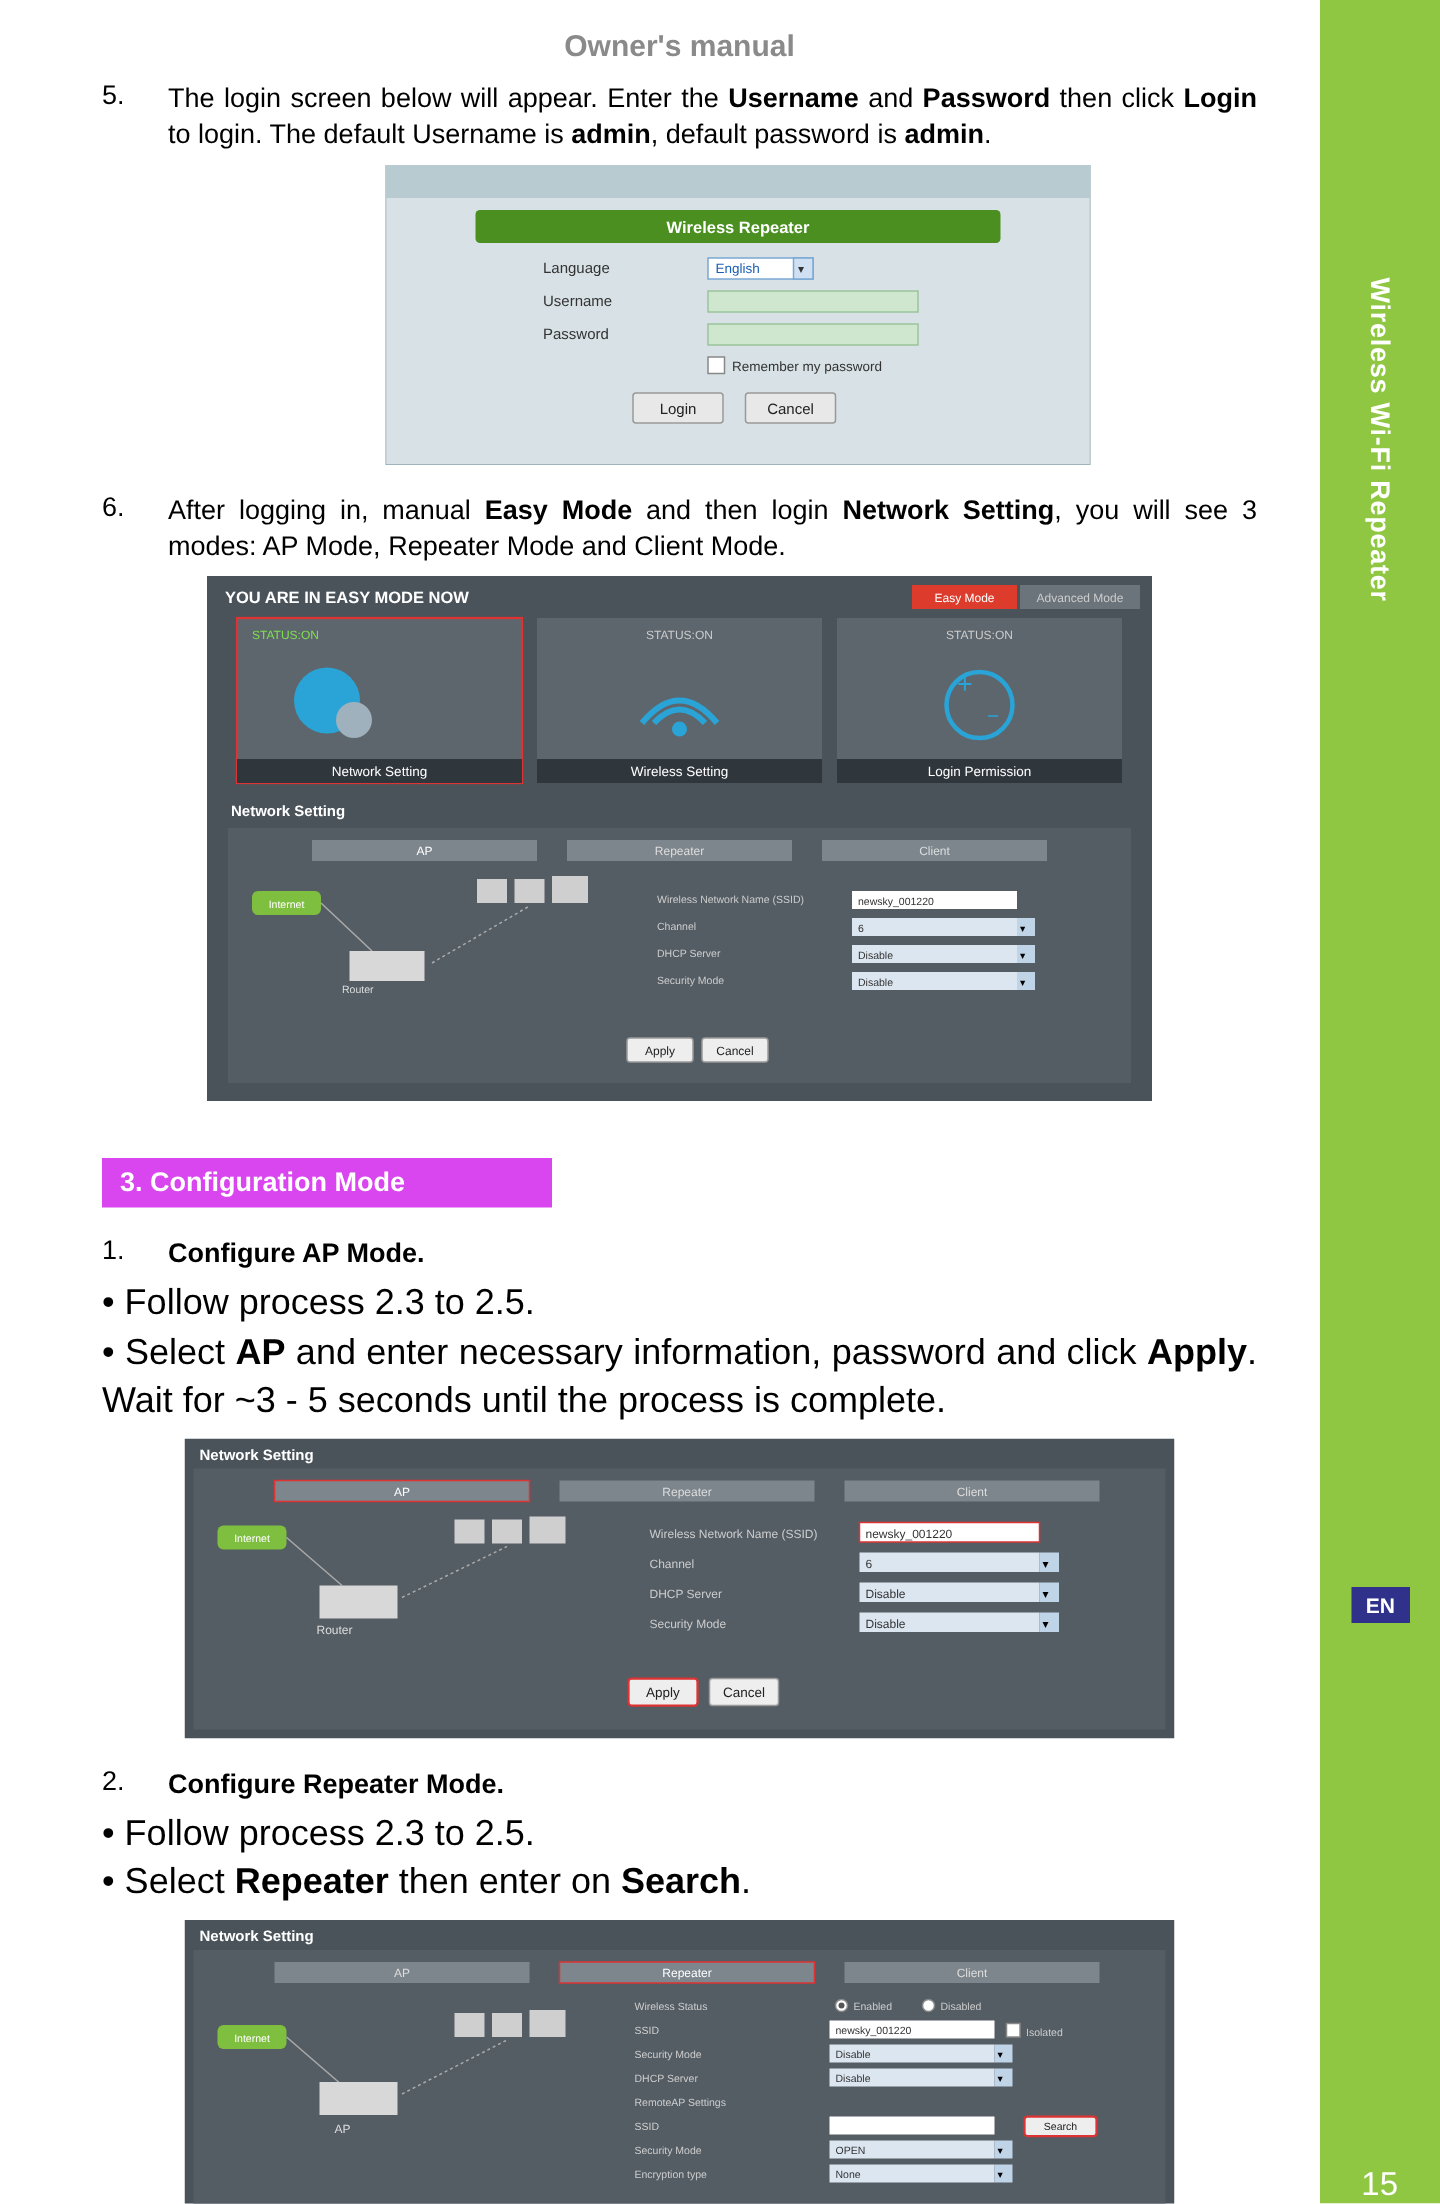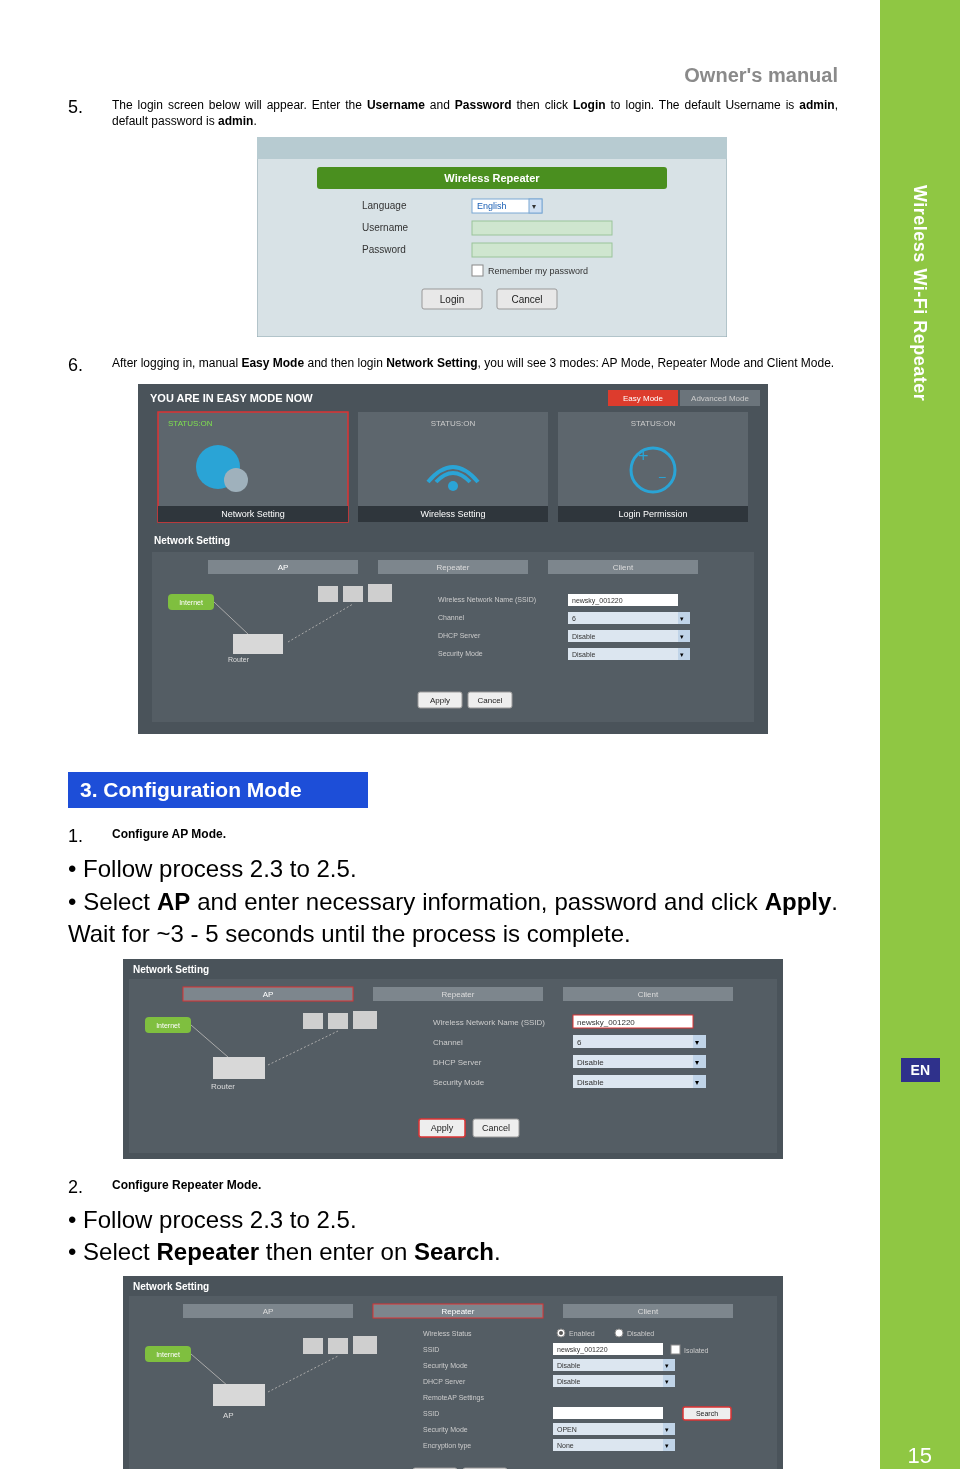--- a/index.html
+++ b/index.html
@@ -3,28 +3,28 @@
 <meta charset="utf-8">
 <style>
   * { box-sizing: border-box; margin: 0; padding: 0; }
   body { font-family: Arial, Helvetica, sans-serif; background: #fff; width: 960px; margin: 0 auto; position: relative; }
   .page { position: relative; width: 960px; height: 1469px; }
   .sidebar-green { position: absolute; right: 0; top: 0; width: 80px; height: 1469px; background: #8fc743; }
   .lang-badge { position: absolute; right: 20px; top: 1058px; background: #2f318b; color: #fff; padding: 4px 10px; font-weight: bold; font-size: 14px; }
   .page-num { position: absolute; right: 28px; bottom: 0; color: #fff; font-size: 22px; }
   .side-label { position: absolute; right: 30px; top: 185px; writing-mode: vertical-rl; color: #fff; font-weight: bold; font-size: 18px; letter-spacing: 0.5px; }
   .content { position: absolute; left: 68px; top: 20px; width: 770px; }
-  .header-title { text-align: right; color: #8a8a8a; font-weight: 600; font-size: 20px; margin-bottom: 10px; margin-top: 44px; }
+  .header-title { text-align: center; color: #8a8a8a; font-weight: 600; font-size: 20px; margin-bottom: 10px; }
   .num-item { display: flex; gap: 18px; margin-bottom: 6px; }
   .num { font-size: 18px; width: 26px; }
-  .txt { flex: 1; font-size: 12px; line-height: 1.35; text-align: justify; }
+  .txt { flex: 1; font-size: 18px; line-height: 1.35; text-align: justify; }
   .bold { font-weight: bold; }
   .bullet { font-size: 24px; line-height: 1.35; text-align: justify; }
   .bullet::before { content: "• "; }
-  .section-head { background: #1d4ed8; color: #fff; font-weight: bold; font-size: 21px; padding: 6px 12px; display: inline-block; margin: 20px 0 14px 0; min-width: 300px; }
+  .section-head { background: #d946ef; color: #fff; font-weight: bold; font-size: 18px; padding: 6px 12px; display: inline-block; margin: 20px 0 14px 0; min-width: 300px; }
   
   .mock { margin: 8px auto 18px auto; }
   .mock svg { display: block; margin: 0 auto; }
   .login-mock { width: 392px; }
   .easy-mock { width: 762px; }
   .ns-mock { width: 660px; }
   .step6-wrap { margin-top: 18px; }
   .conf1-list { margin-top: 4px; }
 </style>
 </head>

